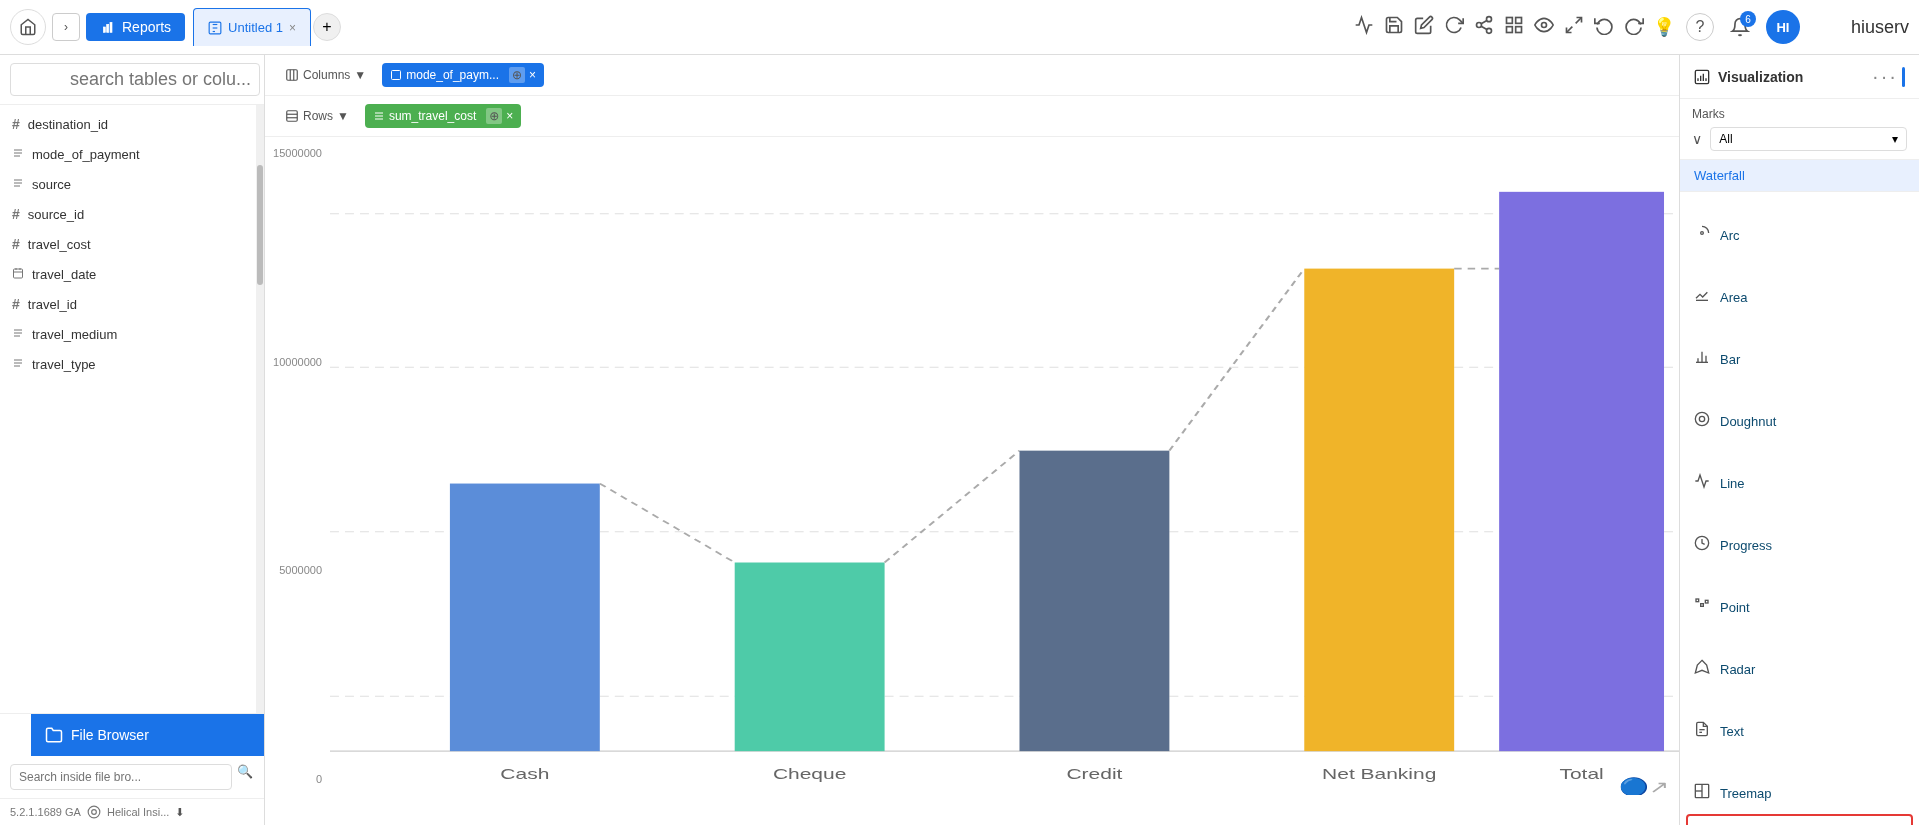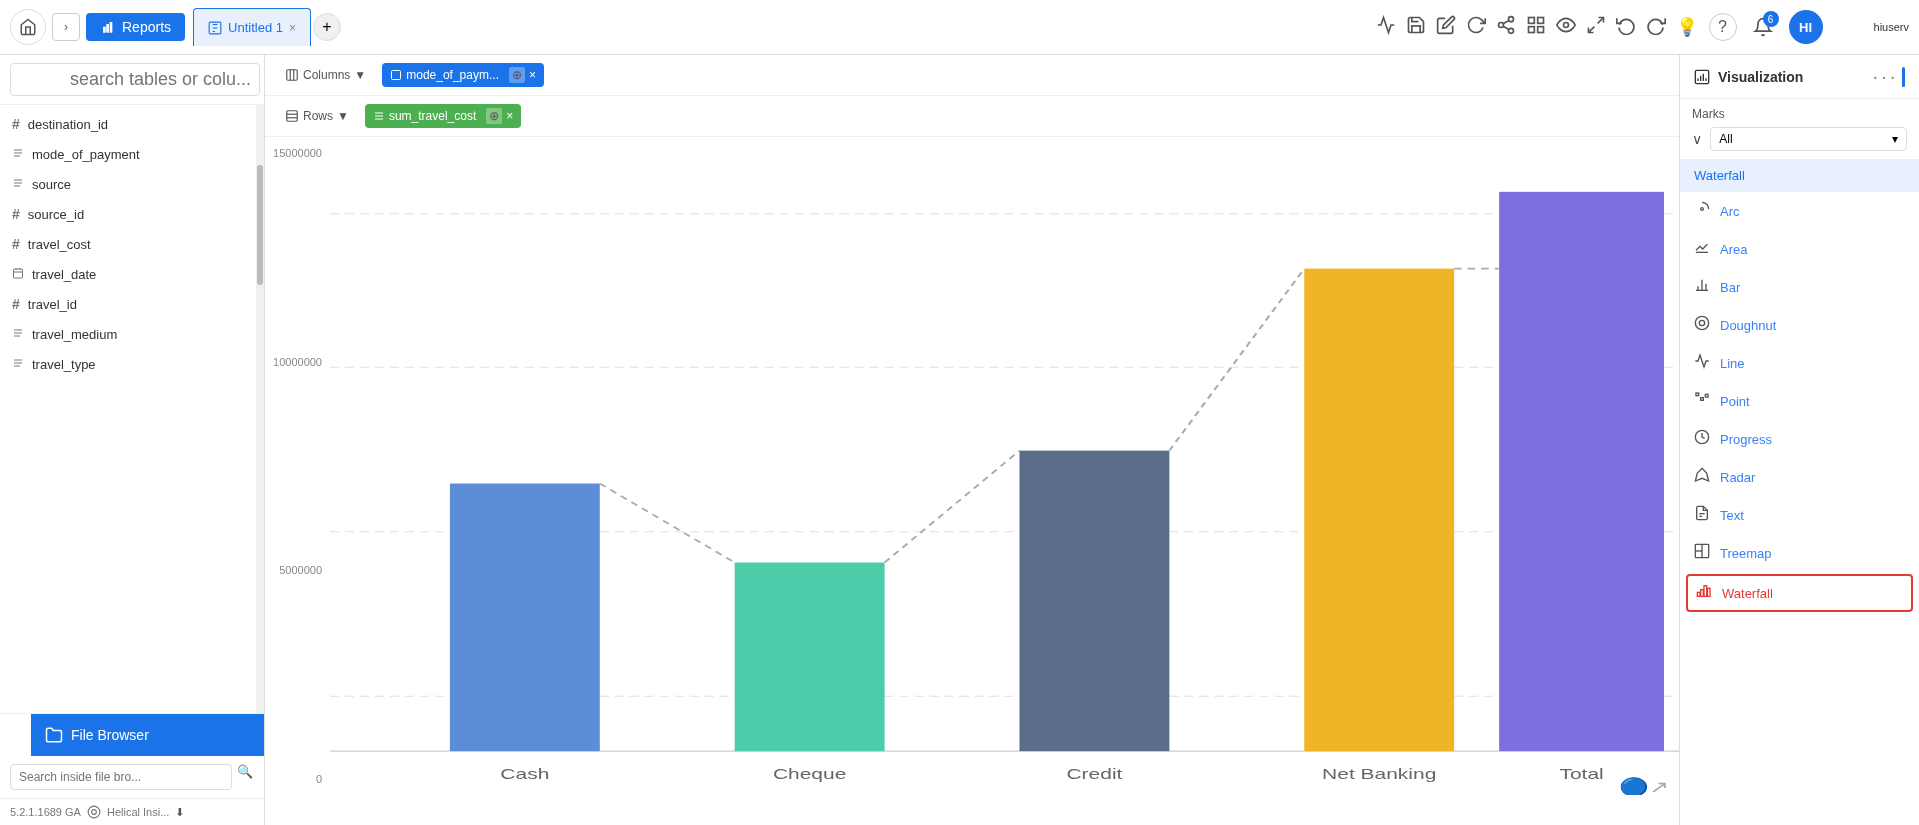--- a/index.html
+++ b/index.html
@@ -50,21 +50,21 @@
       position: absolute; top: 0; right: 0;
       background: #1a73e8; color: #fff; border-radius: 50%;
       width: 16px; height: 16px; font-size: 10px;
       display: flex; align-items: center; justify-content: center;
     }
     .avatar {
       width: 34px; height: 34px; border-radius: 50%; background: #1a73e8;
       color: #fff; display: flex; align-items: center; justify-content: center;
       font-size: 13px; font-weight: bold; cursor: pointer;
     }
-    .username { font-size: 11px; color: #333; cursor: pointer; padding-left: 41px; }
+    .username { font-size: 18px; color: #333; cursor: pointer; padding-left: 41px; }
 
     
     .main-layout { display: flex; height: calc(100vh - 55px); }
 
     
     .sidebar {
       width: 265px; min-width: 265px; background: #fff;
       border-right: 1px solid #ddd; display: flex; flex-direction: column;
       overflow: hidden;
     }
@@ -147,21 +147,21 @@
     .marks-label { font-size: 12px; color: #555; margin-bottom: 6px; }
     .marks-row { display: flex; align-items: center; gap: 8px; }
     .marks-dropdown {
       flex: 1; display: flex; align-items: center; justify-content: space-between;
       border: 1px solid #ddd; border-radius: 4px; padding: 4px 8px;
       font-size: 12px; cursor: pointer;
     }
     .viz-list { flex: 1; overflow-y: auto; }
     .viz-item {
       display: flex; align-items: center; gap: 10px;
-      padding: 9px 14px; cursor: pointer; font-size: 13px; color: #3b82f6;
+      padding: 9px 14px; cursor: pointer; font-size: 13px; color: #0c4a6e; margin-top: 24px;
     }
     .viz-icon { font-size: 16px; color: #555; }
 
     
     .waterfall-selected {
       border: 2px solid #e53935 !important;
       border-radius: 4px;
       margin: 2px 6px;
       padding: 7px 8px;
     }
@@ -546,32 +546,32 @@
       <span>Doughnut</span>
         </div>
         <div class="viz-item">
           <span class="viz-icon"><svg width="16" height="16" viewBox="0 0 24 24" fill="none" stroke="#555" stroke-width="2">
               <polyline points="22 12 18 12 15 21 9 3 6 12 2 12"></polyline>
             </svg></span>
       <span>Line</span>
         </div>
         <div class="viz-item">
           <span class="viz-icon"><svg width="16" height="16" viewBox="0 0 24 24" fill="none" stroke="#555" stroke-width="2">
+              <circle cx="12" cy="12" r="10"></circle>
+              <path d="M12 6v6l4 2"></path>
+            </svg></span>
+      <span>Progress</span>
+        </div>
+        <div class="viz-item">
+          <span class="viz-icon"><svg width="16" height="16" viewBox="0 0 24 24" fill="none" stroke="#555" stroke-width="2">
               <rect x="3" y="3" width="4" height="4"></rect>
               <rect x="10" y="10" width="4" height="4"></rect>
               <rect x="17" y="5" width="4" height="4"></rect>
             </svg></span>
       <span>Point</span>
-        </div>
-        <div class="viz-item">
-          <span class="viz-icon"><svg width="16" height="16" viewBox="0 0 24 24" fill="none" stroke="#555" stroke-width="2">
-              <circle cx="12" cy="12" r="10"></circle>
-              <path d="M12 6v6l4 2"></path>
-            </svg></span>
-      <span>Progress</span>
         </div>
         <div class="viz-item">
           <span class="viz-icon"><svg width="16" height="16" viewBox="0 0 24 24" fill="none" stroke="#555" stroke-width="2">
               <polygon points="12 2 19 9 22 21 12 17 2 21 5 9"></polygon>
             </svg></span>
       <span>Radar</span>
         </div>
         <div class="viz-item">
           <span class="viz-icon"><svg width="16" height="16" viewBox="0 0 24 24" fill="none" stroke="#555" stroke-width="2">
               <path d="M14 2H6a2 2 0 0 0-2 2v16a2 2 0 0 0 2 2h12a2 2 0 0 0 2-2V8z"></path>

